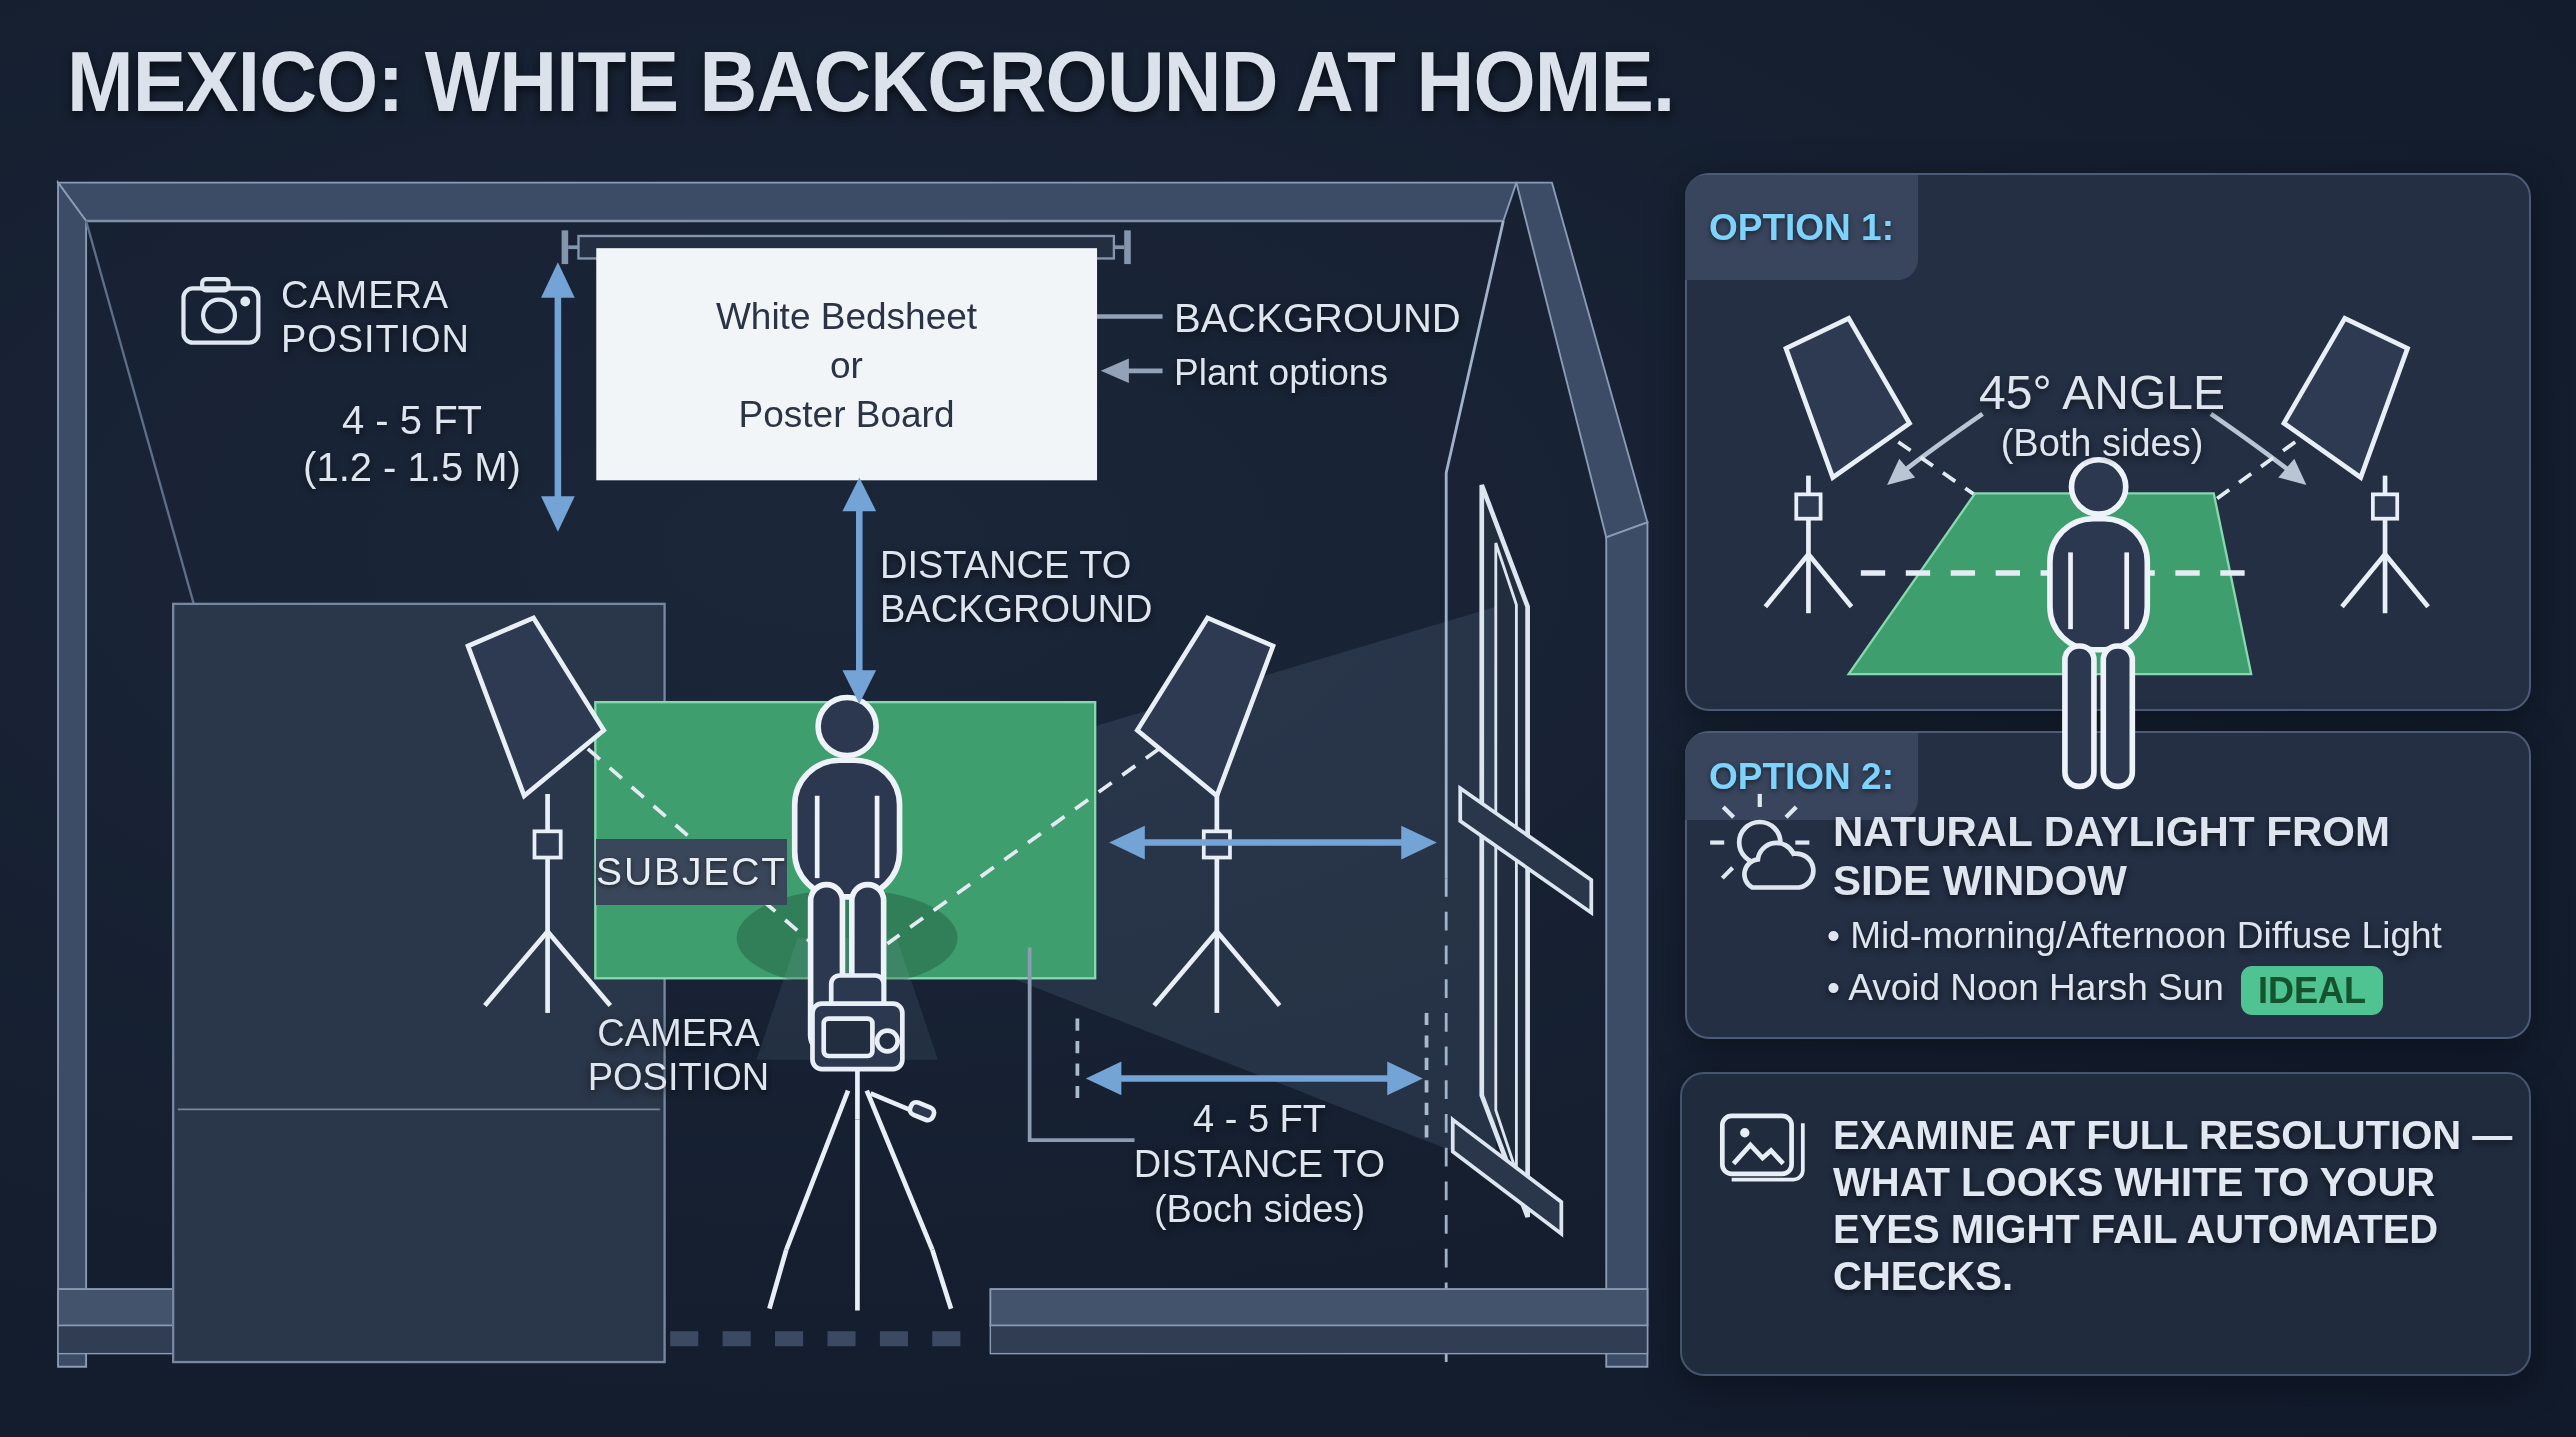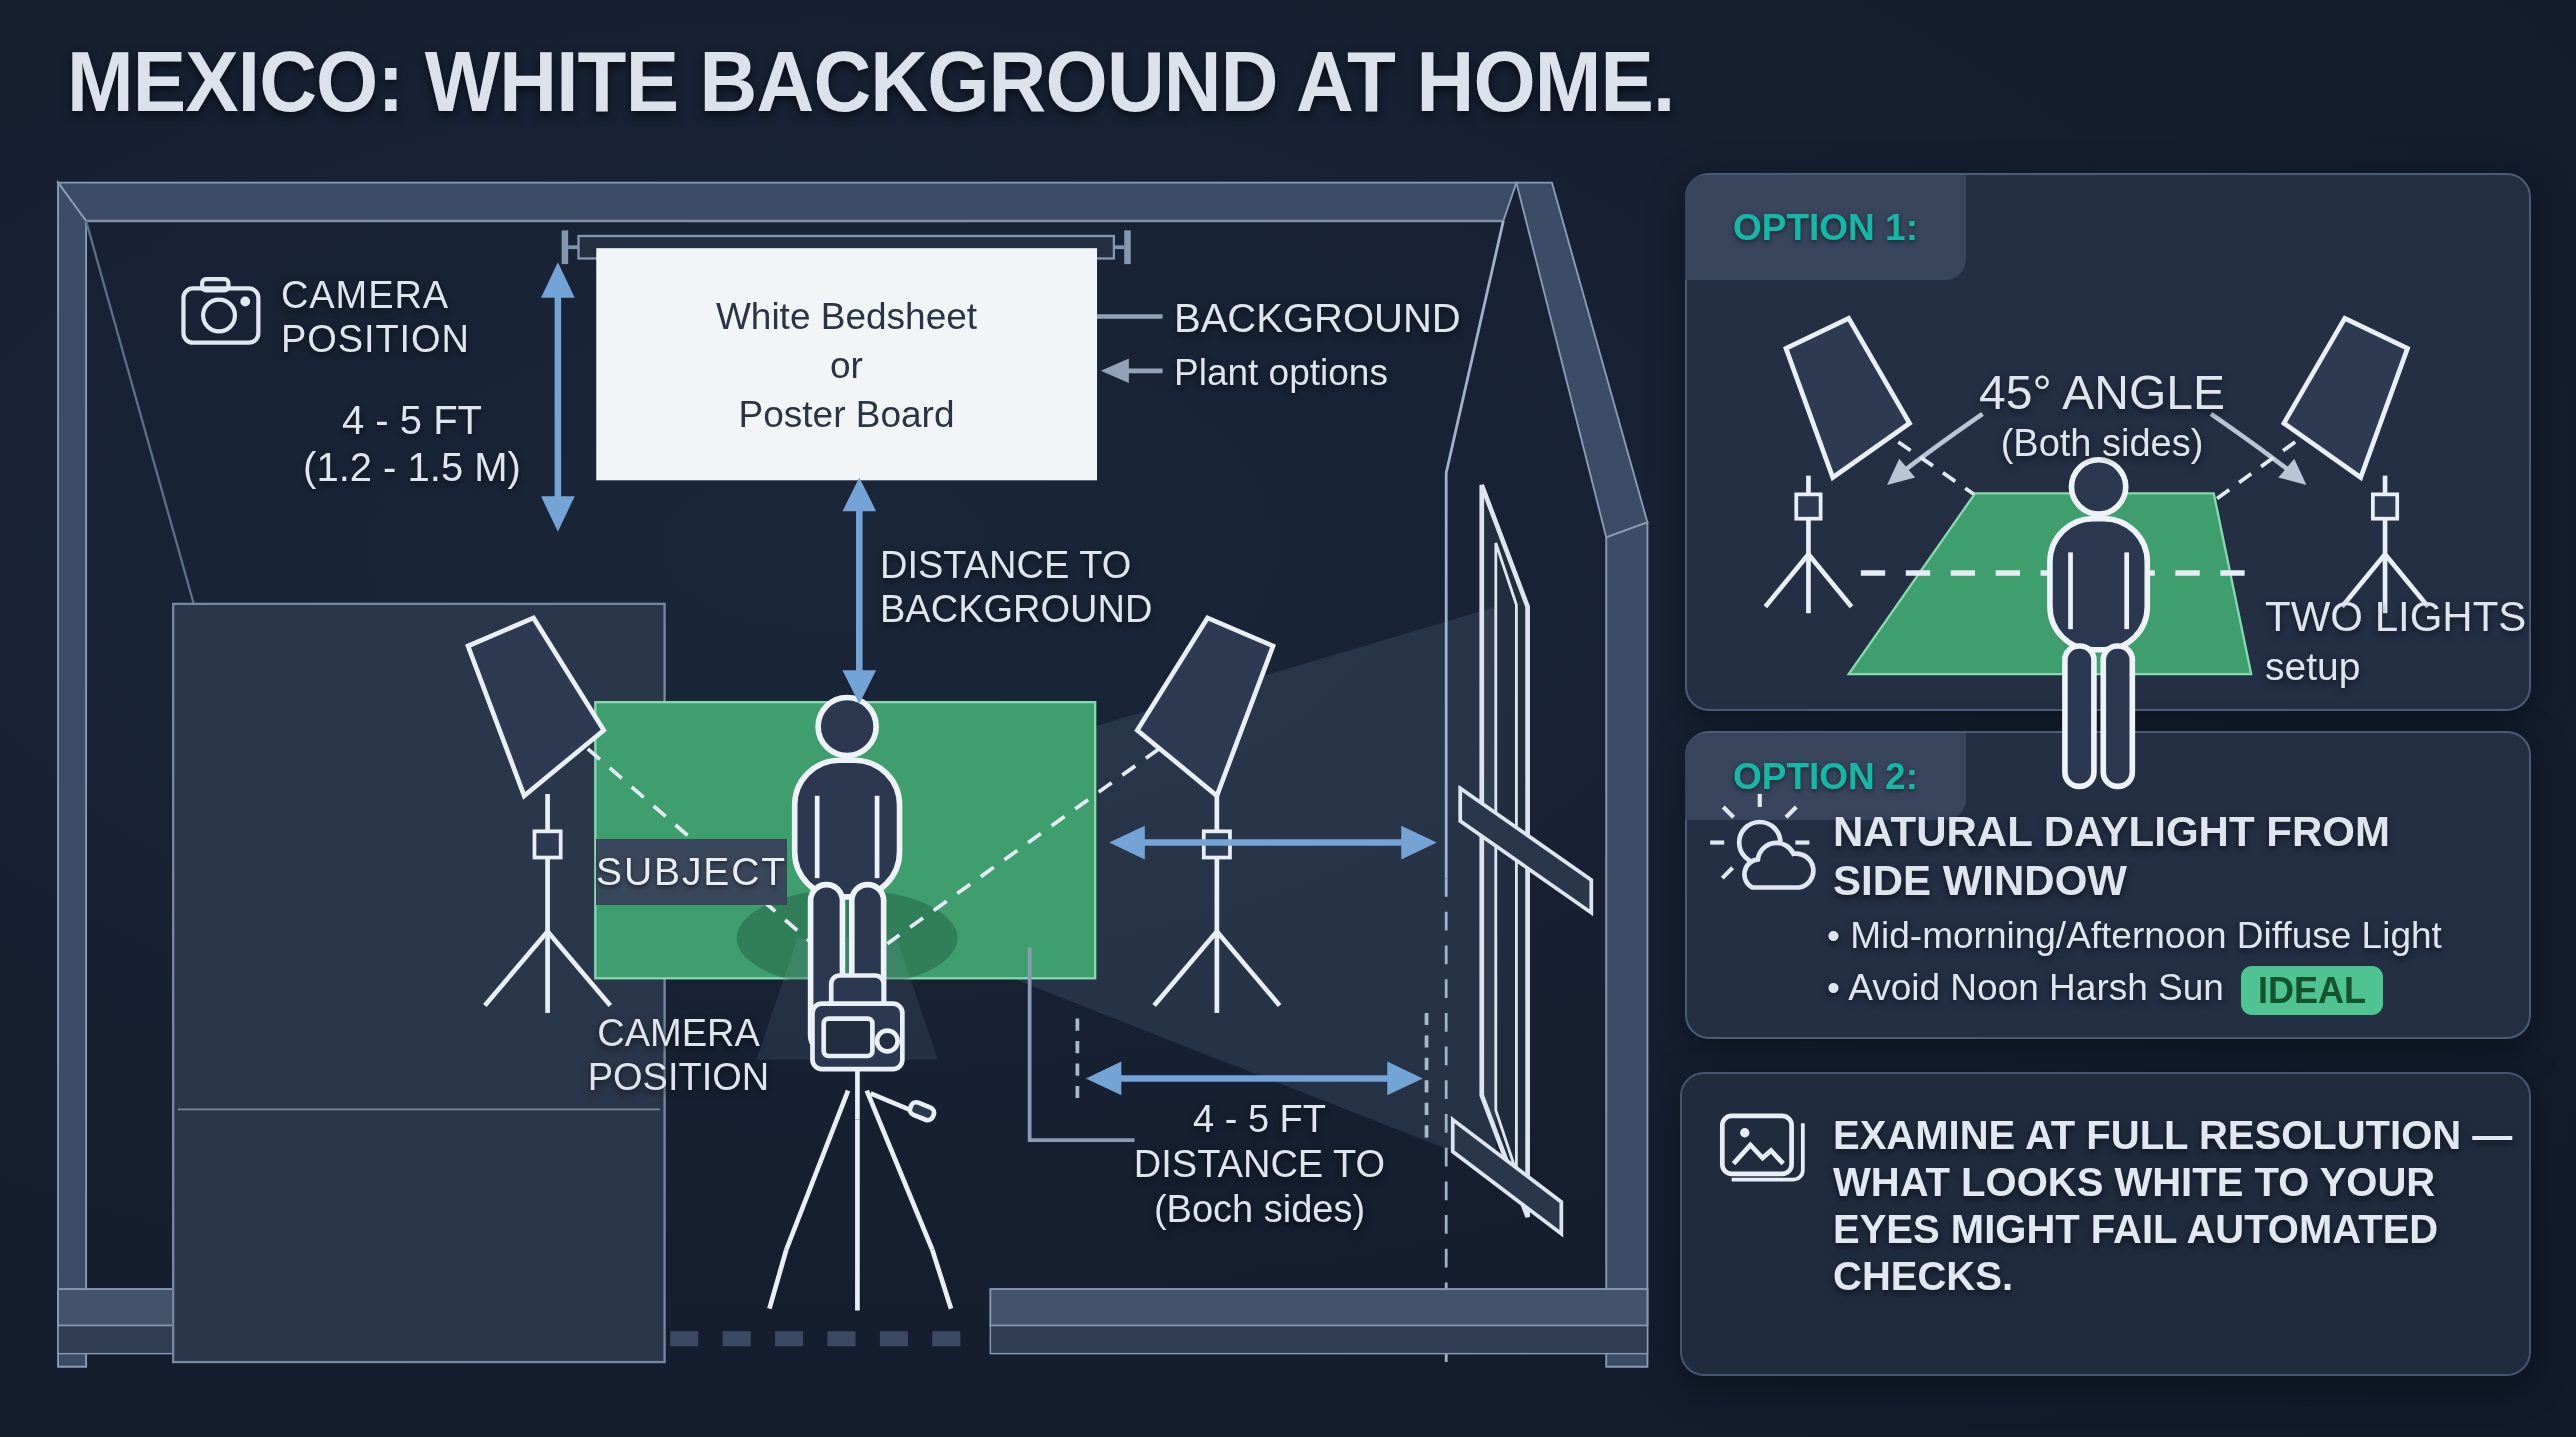--- a/index.html
+++ b/index.html
@@ -15,22 +15,22 @@
     letter-spacing:-0.9px;color:#dce2ec;transform:scaleX(.93);transform-origin:left center;
     text-shadow:0 3.7px 9.4px rgba(0,0,0,.6);white-space:nowrap;
   }
   .panel{
     position:absolute;background:#242f44;border:2.8px solid #4c5b76;border-radius:24px;
     box-shadow:0 9.4px 37px rgba(0,0,0,.35);z-index:1;
   }
   .panel.dark{background:#202b3e;border-color:#46556e;}
   .tab{
     position:absolute;background:#39455d;border-radius:20.6px 0 20.6px 0;
-    font-size:37px;font-weight:700;color:#14b8a6;display:flex;align-items:center;
-    padding:0 48px;z-index:2;text-shadow:0 1.9px 5.6px rgba(0,0,0,.5);
+    font-size:37px;font-weight:700;color:#7dd3fc;display:flex;align-items:center;
+    padding:0 24px;z-index:2;text-shadow:0 1.9px 5.6px rgba(0,0,0,.5);
   }
   svg.overlay{position:absolute;left:0;top:0;z-index:2;pointer-events:none;}
   .z3{z-index:3;}
   .center{text-align:center;}
   .subject-chip{
     position:absolute;background:#3a4659;color:#e9eef5;font-size:39px;letter-spacing:1.9px;
     display:flex;align-items:center;justify-content:flex-start;z-index:3;
     text-shadow:0 1.9px 4.7px rgba(0,0,0,.5);
   }
   .board-text{
@@ -292,24 +292,20 @@
   <div class="lbl z3 center" style="left:1105px;top:1097px;width:309px;font-size:38px;line-height:45px;">
     <div>4 - 5 FT</div>
     <div>DISTANCE TO</div>
     <div>(Boch sides)</div>
   </div>
 
   <div class="lbl z3 center" style="left:1952px;top:367px;width:300px;line-height:51px;">
     <div style="font-size:48px;">45° ANGLE</div>
     <div style="font-size:38px;">(Both sides)</div>
   </div>
-  <div class="lbl z3" style="left:2265px;top:592px;line-height:50px;font-weight:400;">
-    <div style="font-size:42px;">TWO LIGHTS</div>
-    <div style="font-size:39px;">setup</div>
-  </div>
 
   <div class="lbl z3" style="left:1833px;top:807px;font-size:42px;line-height:49px;font-weight:700;">
     <div>NATURAL DAYLIGHT FROM</div>
     <div>SIDE WINDOW</div>
   </div>
   <div class="lbl z3" style="left:1827px;top:915px;font-size:37px;font-weight:400;">• Mid-morning/Afternoon Diffuse Light</div>
   <div class="lbl z3" style="left:1827px;top:966px;font-size:37px;font-weight:400;">
     <span>• Avoid Noon Harsh Sun</span><span class="badge">IDEAL</span>
   </div>
 

